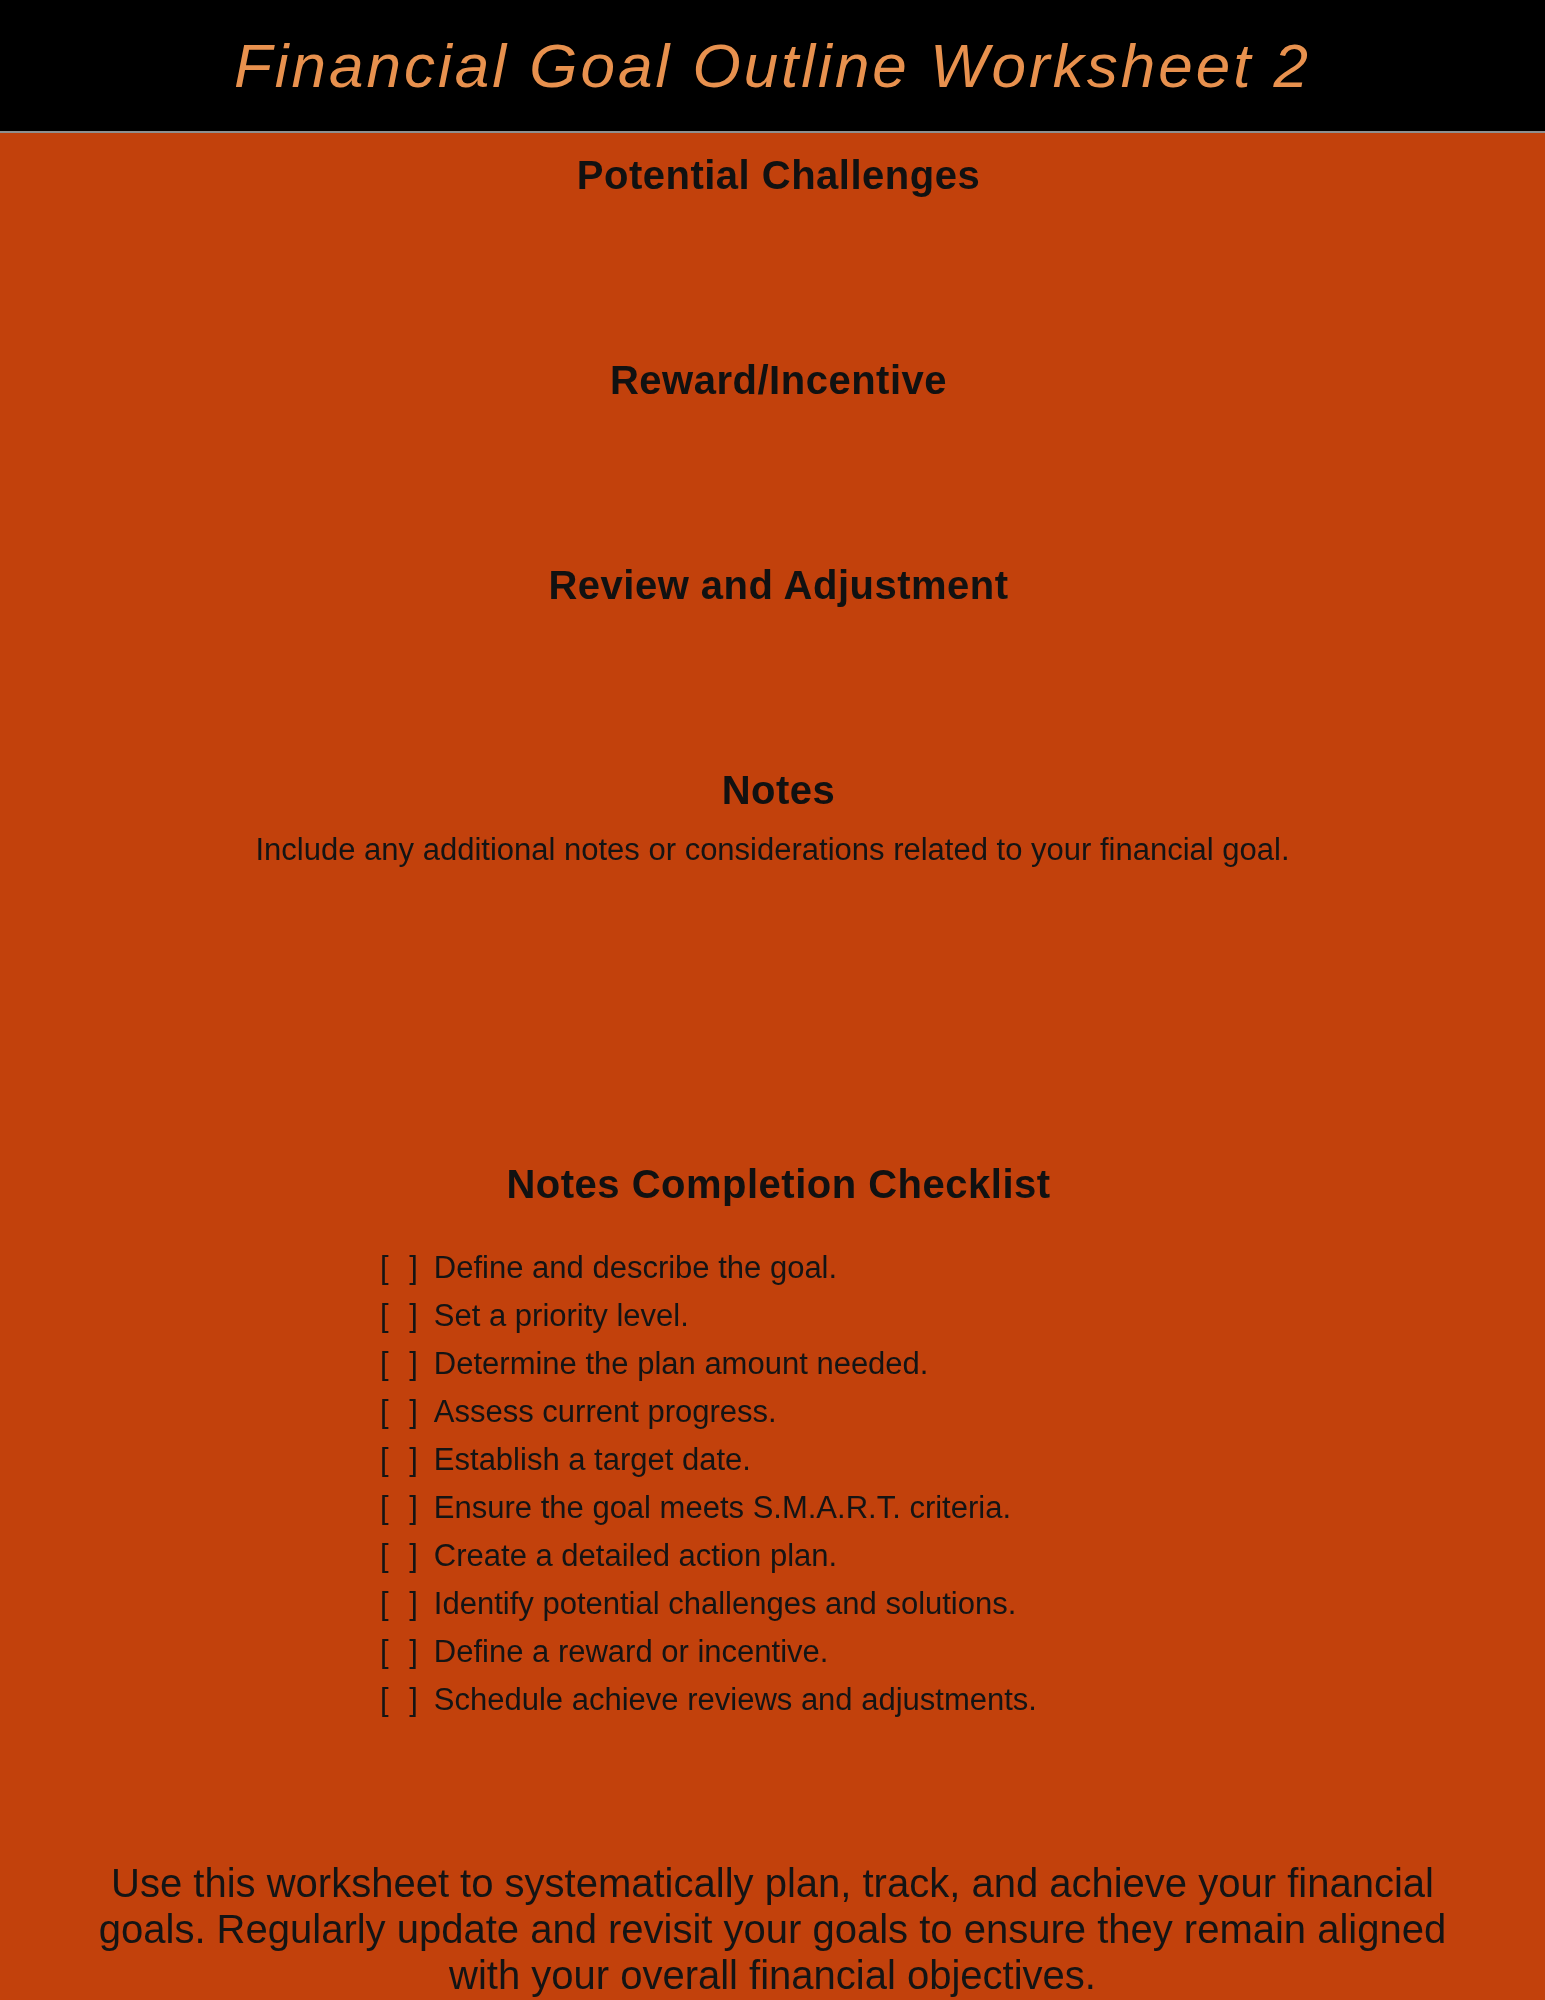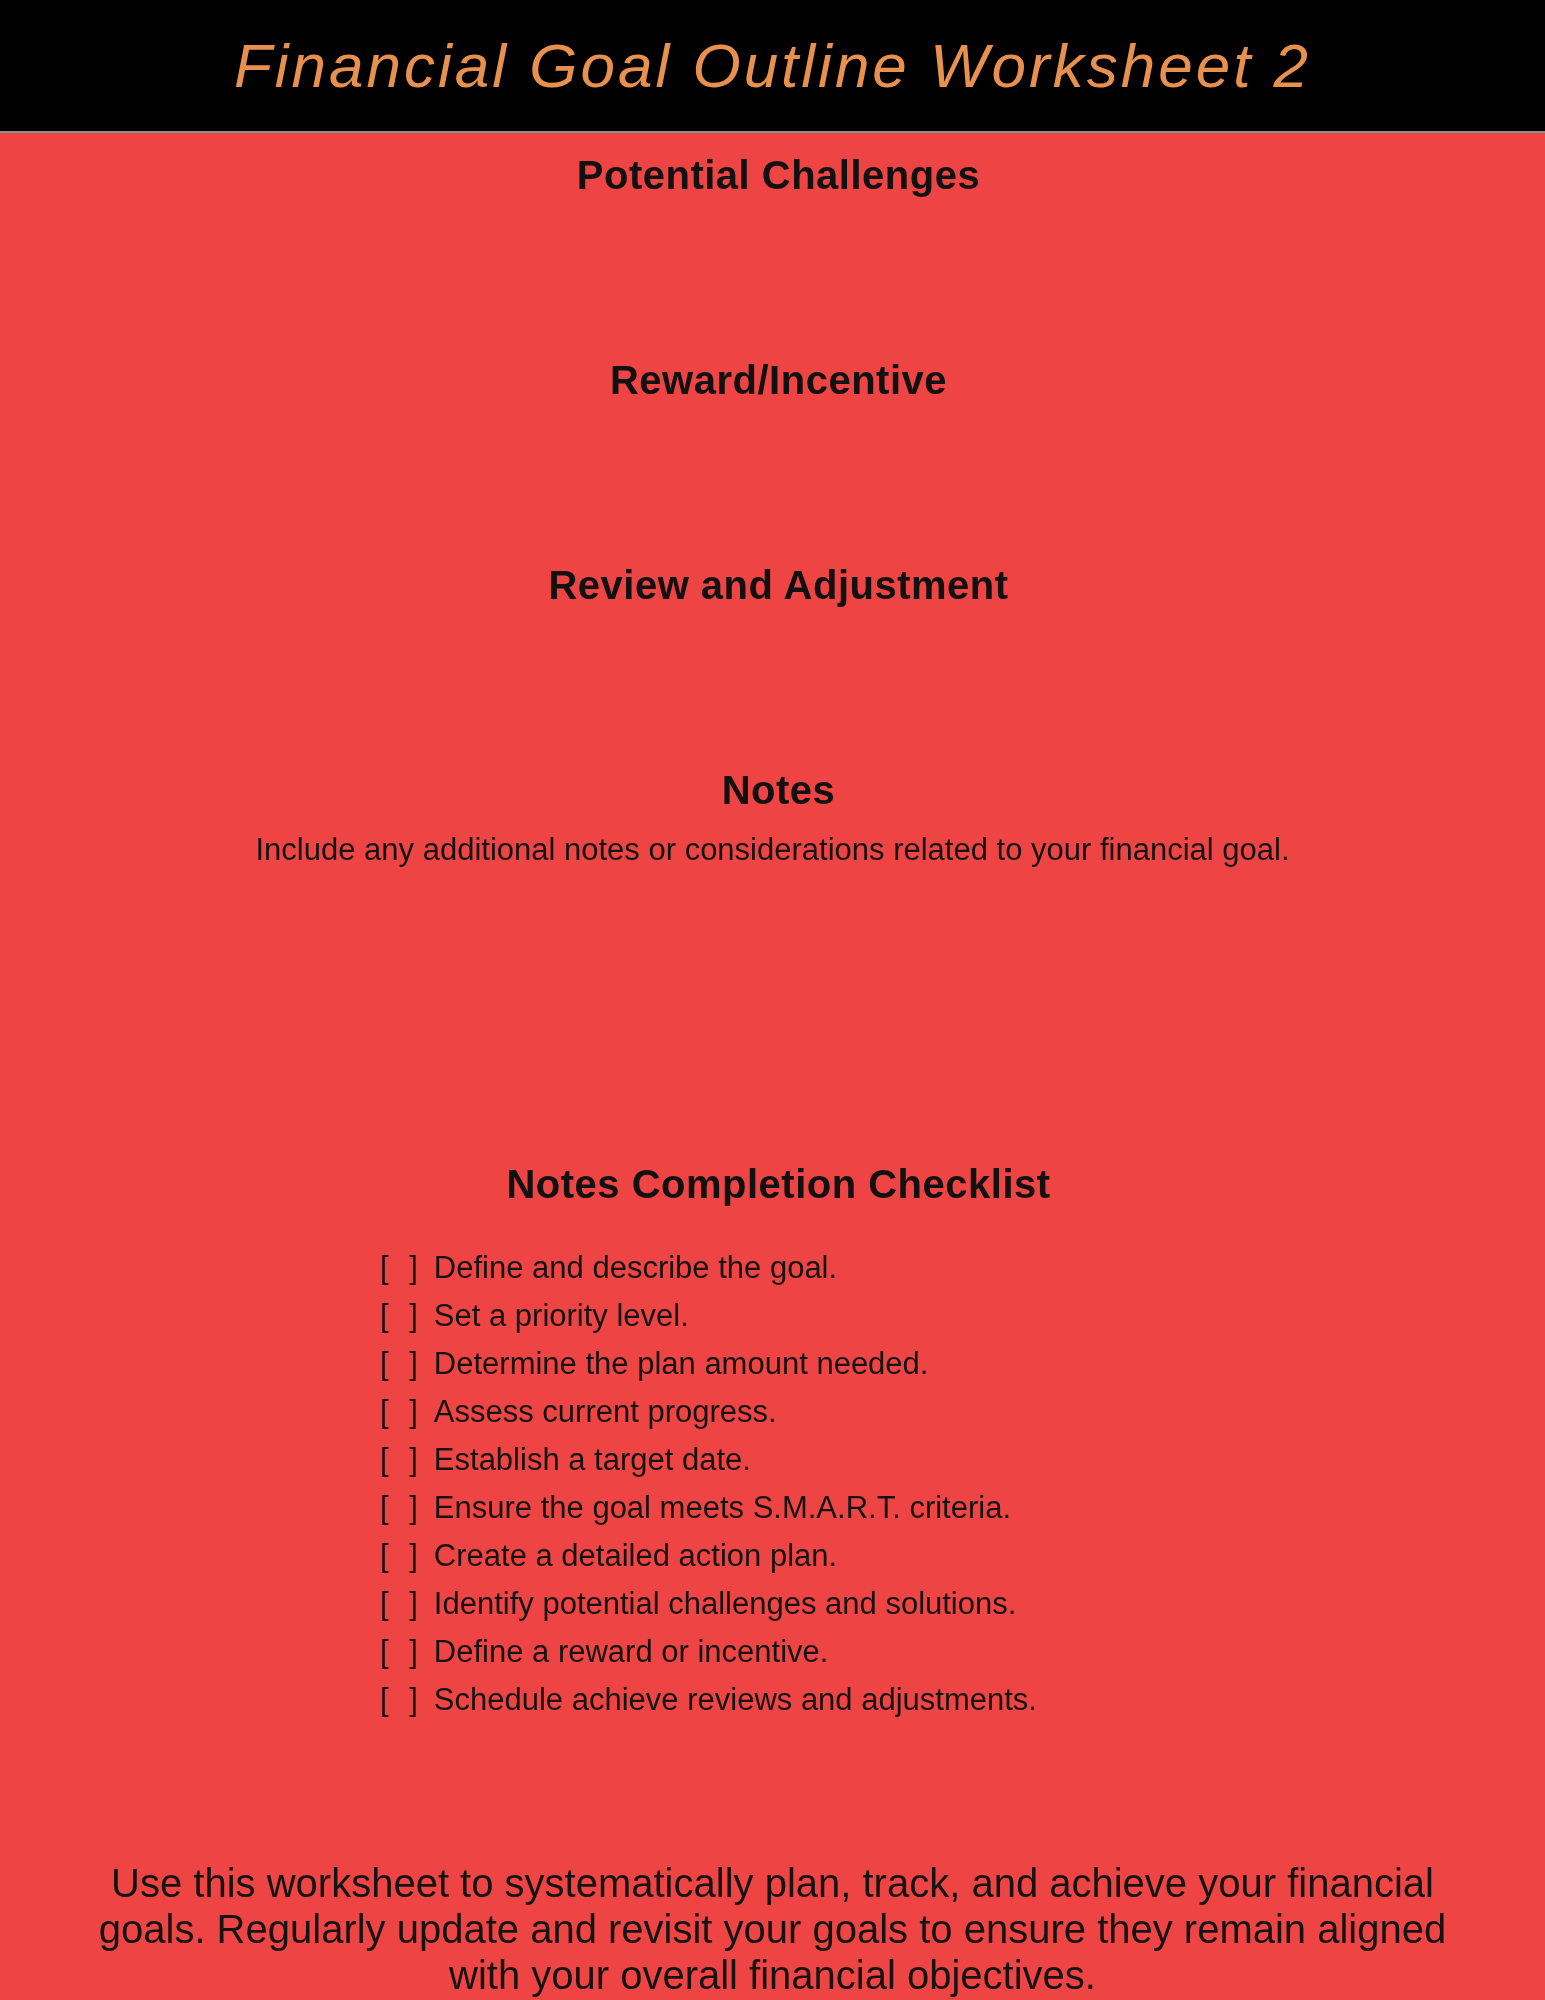--- a/index.html
+++ b/index.html
@@ -5,21 +5,21 @@
   html, body {
     margin: 0;
     padding: 0;
     background: #ffffff;
   }
   .page {
     position: relative;
     width: 1545px;
     height: 2000px;
     margin: 0 auto;
-    background: #ef4444;
+    background: #c2410c;
     overflow: hidden;
     font-family: "Liberation Sans", sans-serif;
     color: #141414;
   }
   
   .banner {
     height: 131px;
     background: #000000;
     border-bottom: 2px solid #8f8f8f;
     display: flex;

